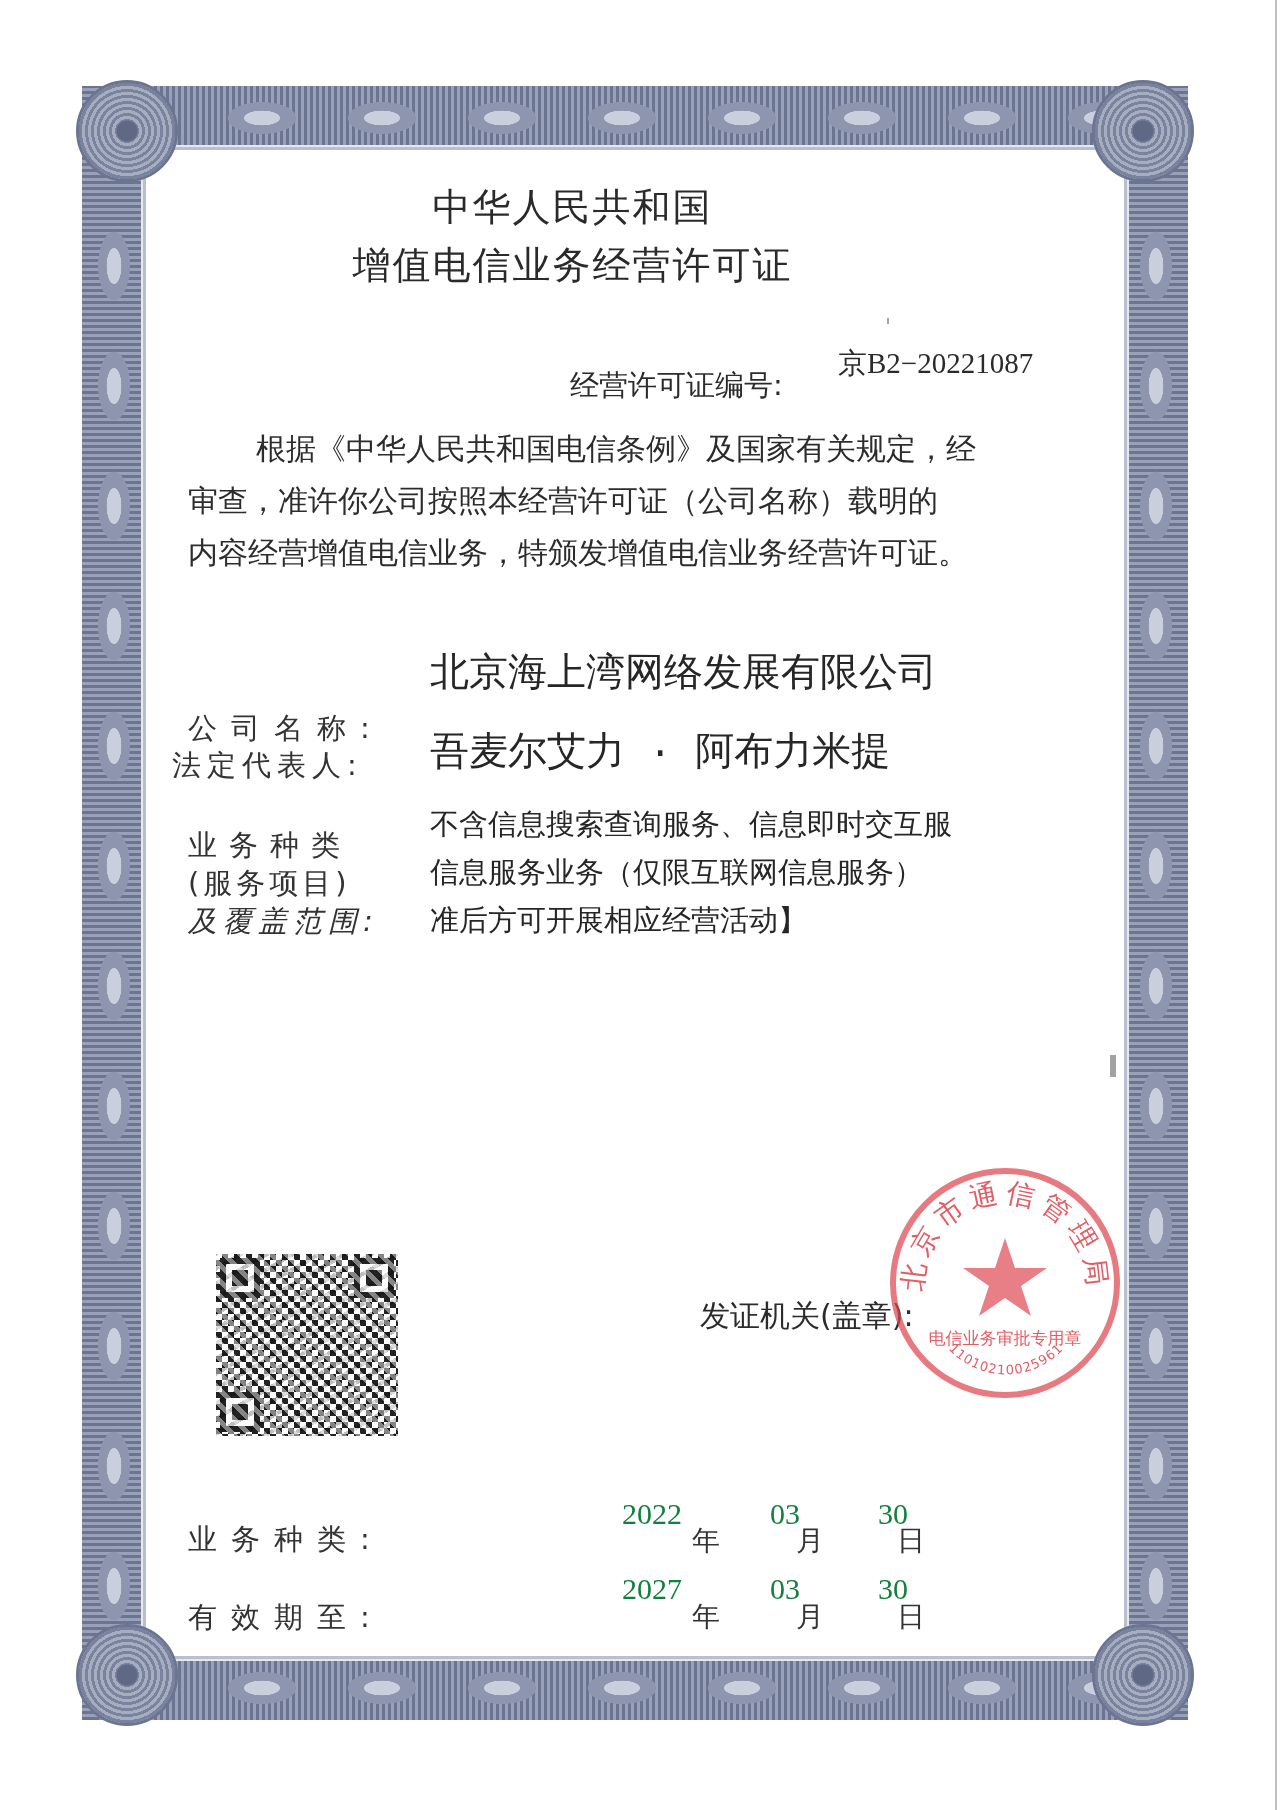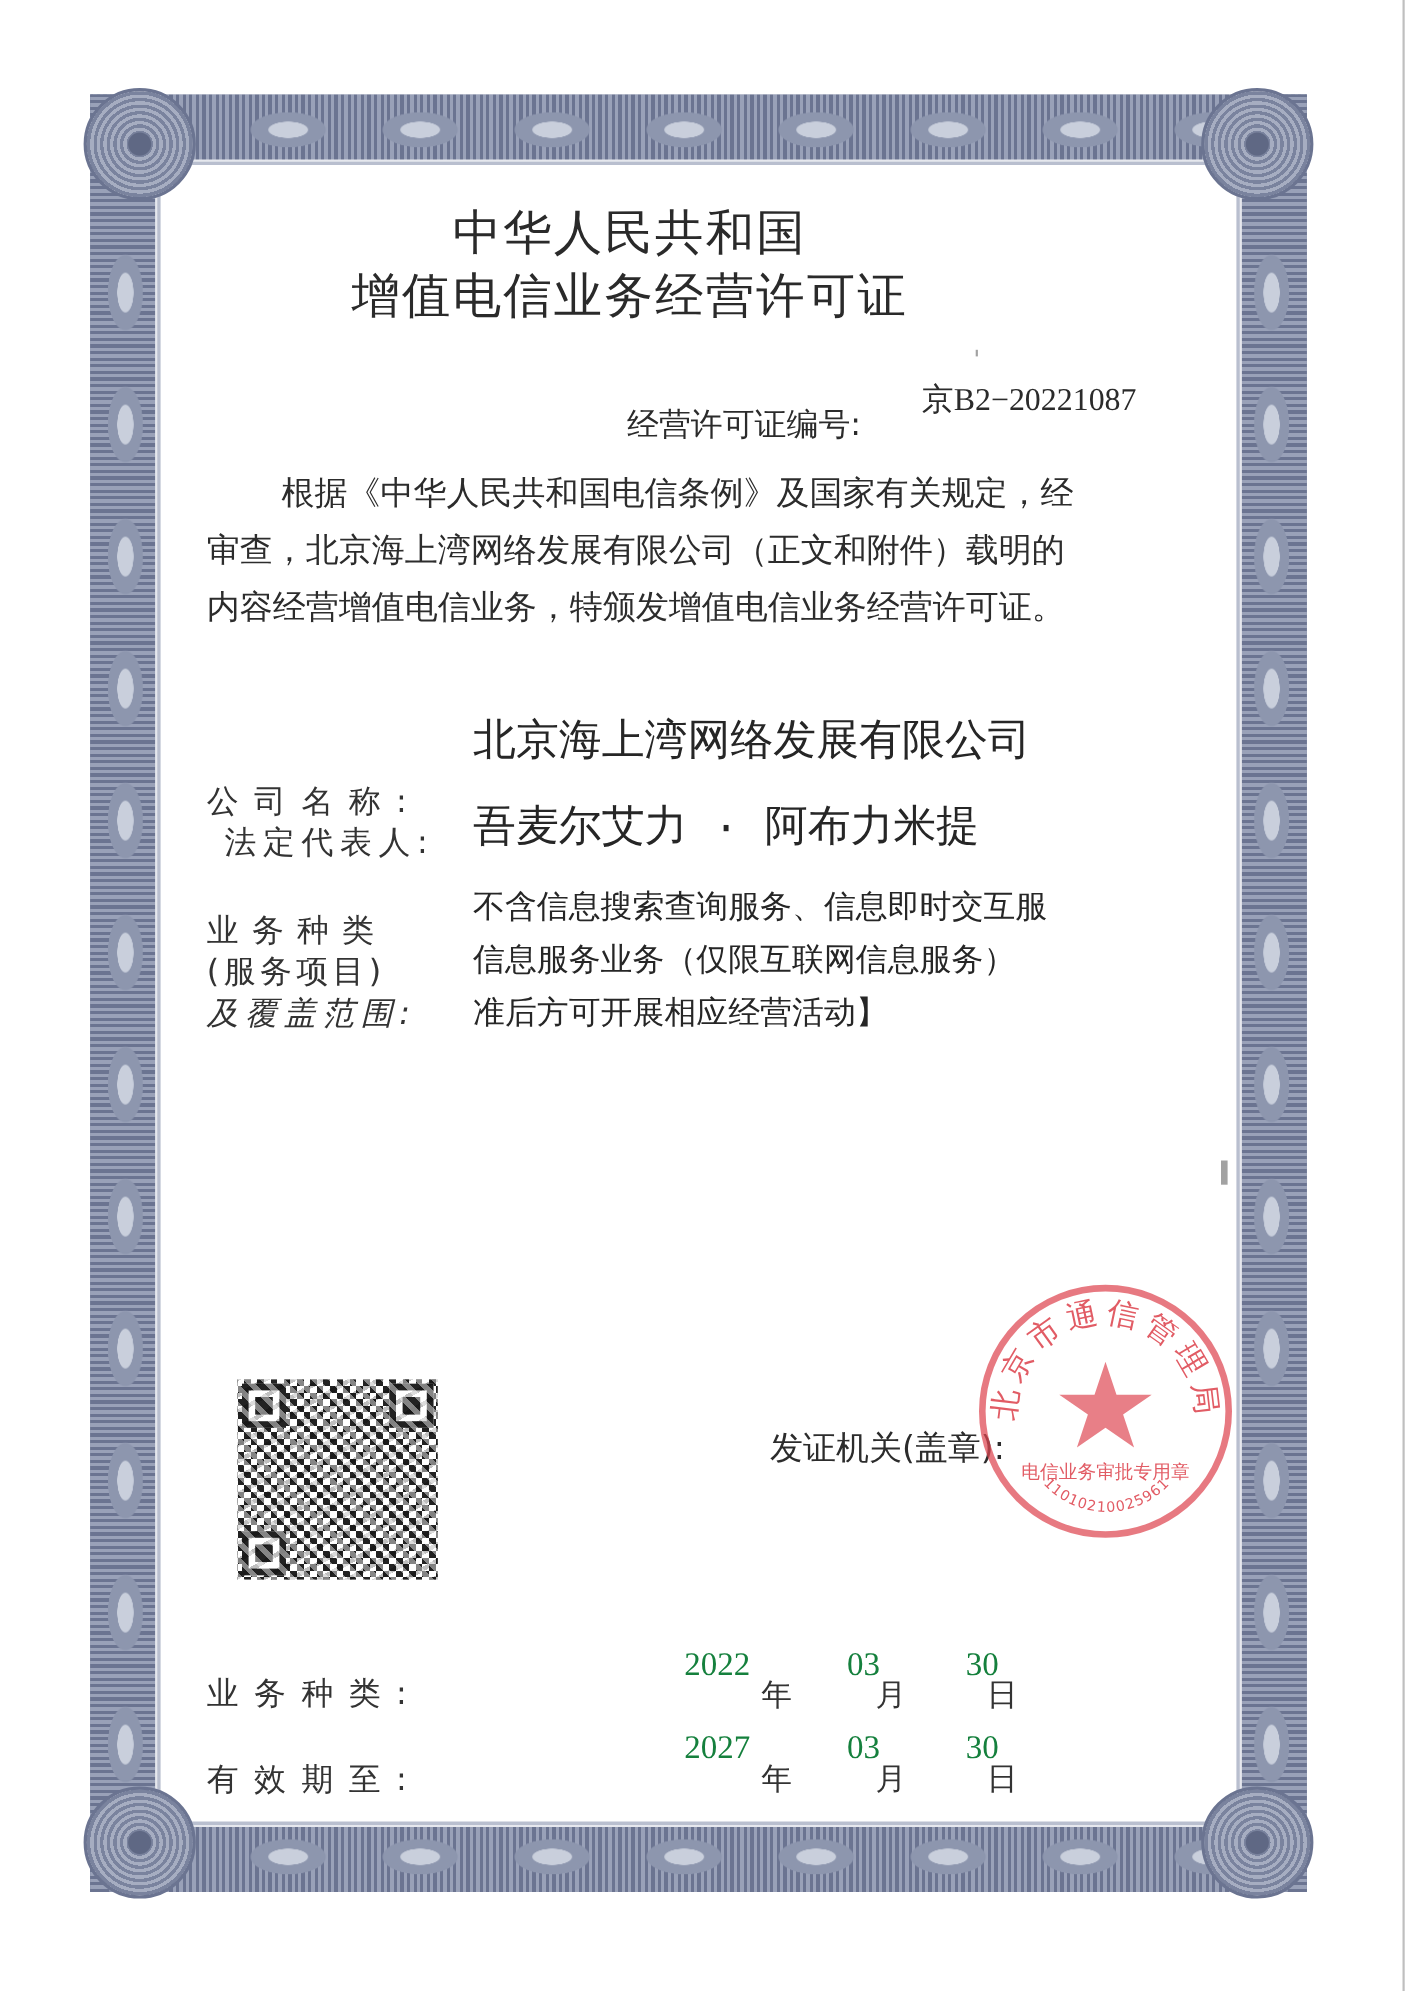--- a/index.html
+++ b/index.html
@@ -43,21 +43,21 @@
       radial-gradient(circle at 50% 50%, #5f6884 0 10px, transparent 11px),
       repeating-radial-gradient(circle at 50% 50%, #a6adc1 0 3px, #7a839e 3px 6px);
     border:3px solid #6b7491; }
   .corner.tl { left:-6px; top:-6px; }
   .corner.tr { right:-6px; top:-6px; }
   .corner.bl { left:-6px; bottom:-6px; }
   .corner.br { right:-6px; bottom:-6px; }
 
   
   .abs { position:absolute; white-space:nowrap; }
-  .title { font-family:"DejaVu Sans","Liberation Sans",sans-serif; font-size:44px; color:#2a2a2a; letter-spacing:2px; text-align:center; width:1145px; left:0; }
+  .title { font-family:"DejaVu Sans","Liberation Sans",sans-serif; font-size:38px; color:#2a2a2a; letter-spacing:2px; text-align:center; width:1145px; left:0; }
   .t1 { top:182px; }
   .t2 { top:240px; }
   .lic-label { left:570px; top:366px; font-family:"DejaVu Sans",sans-serif; font-size:29px; }
   .lic-no { left:838px; top:344px; font-family:"Liberation Serif",serif; font-size:29px; }
 
   .para { position:absolute; left:188px; width:900px; font-family:"DejaVu Sans","Liberation Sans",sans-serif; font-size:30px; line-height:52px; color:#2c2c2c; }
   .para .line { display:block; white-space:nowrap; }
   .para .indent { padding-left:68px; }
 
   .field-label { font-family:"DejaVu Sans","Liberation Sans",sans-serif; font-size:29px; color:#333; }
@@ -118,28 +118,28 @@
 </div>
 
 <div class="abs title t1">中华人民共和国</div>
 <div class="abs title t2">增值电信业务经营许可证</div>
 
 <div class="abs lic-label">经营许可证编号:</div>
 <div class="abs lic-no">京B2−20221087</div>
 
 <div class="para" style="top:423px;">
   <span class="line indent">根据《中华人民共和国电信条例》及国家有关规定，经</span>
-  <span class="line">审查，北京海上湾网络发展有限公司（正文和附件）载明的</span>
+  <span class="line">审查，准许你公司按照本经营许可证（公司名称）载明的</span>
   <span class="line">内容经营增值电信业务，特颁发增值电信业务经营许可证。</span>
 </div>
 
 <div class="abs field-label spaced" style="left:188px; top:670px;">公司名称:</div>
 <div class="abs field-value" style="left:430px; top:645px;">北京海上湾网络发展有限公司</div>
 
-<div class="abs field-label" style="left:204px; top:746px; letter-spacing:6px;">法定代表人:</div>
+<div class="abs field-label" style="left:172px; top:746px; letter-spacing:6px;">法定代表人:</div>
 <div class="abs field-value" style="left:430px; top:724px;">吾麦尔艾力 · 阿布力米提</div>
 
 <div class="abs biz-label">
   <span>业务种类</span>
   <span style="letter-spacing:4px;">(服务项目)</span>
   <span style="letter-spacing:6px;font-style:italic;">及覆盖范围:</span>
 </div>
 <div class="abs biz-value">
   <span>不含信息搜索查询服务、信息即时交互服</span>
   <span>信息服务业务（仅限互联网信息服务）</span>

